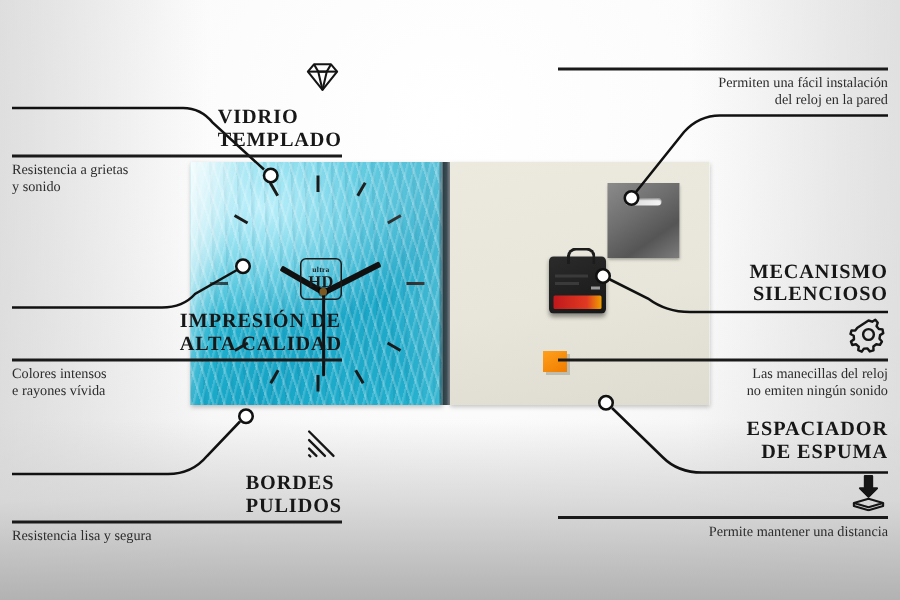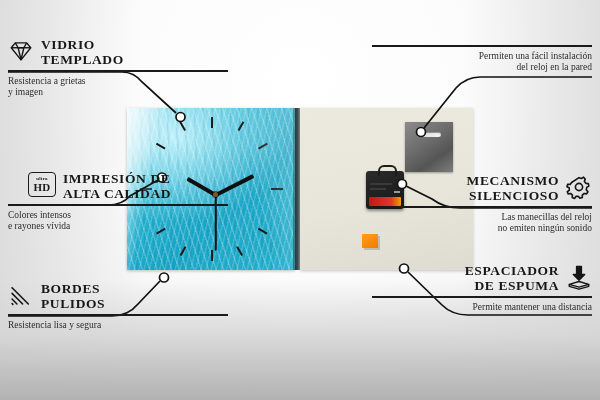--- a/index.html
+++ b/index.html
@@ -95,21 +95,21 @@
   }
   .mech-line{position:absolute;background:#3a3a3a;}
   .foam-spacer{
     position:absolute;left:62px;top:126px;width:16px;height:14px;
     background:linear-gradient(150deg,#ffa01b,#f07c00);
     box-shadow:2px 2px 0 rgba(120,120,110,.35);
   }
 
   
   .feat{position:absolute;width:220px;}
-  .feat .head{display:flex;align-items:flex-start;gap:7px;}
+  .feat .head{display:flex;align-items:flex-end;gap:7px;flex-direction:column;}
   .feat.left .head{justify-content:flex-start;}
   .feat.right .head{justify-content:flex-end;}
   .feat .title{
     font-family:"Liberation Serif",serif;
     font-weight:bold;font-size:13.5px;line-height:14.5px;
     letter-spacing:.6px;color:#171717;text-transform:uppercase;
   }
   .feat.right .title{text-align:right;}
   .feat .rule{height:1.6px;background:#1a1a1a;margin:3px 0 4px;}
   .feat .desc{
@@ -210,21 +210,21 @@
           <path d="M12.5 12 H19.5"></path>
             </g>
           </svg>
       </span>
       <span class="title">
         <span>VIDRIO</span><br><span>TEMPLADO</span>
       </span>
     </div>
     <div class="rule"></div>
     <div class="desc">
-      <span>Resistencia a grietas</span><br><span>y imagen</span>
+      <span>Resistencia a grietas</span><br><span>y sonido</span>
     </div>
   </div>
 
   <div class="feat left" style="left:8px;top:172px;">
     <div class="head">
       <span class="hd-badge">
         <span class="u">ultra</span>
         <span class="h">HD</span>
       </span>
       <span class="title">
@@ -279,21 +279,21 @@
             </g>
           </svg>
       </span>
     </div>
     <div class="rule"></div>
     <div class="desc">
       <span>Las manecillas del reloj</span><br><span>no emiten ningún sonido</span>
     </div>
   </div>
 
-  <div class="feat right" style="left:372px;top:264px;">
+  <div class="feat right" style="left:372px;top:279px;">
     <div class="head">
       <span class="title">
         <span>ESPACIADOR</span><br><span>DE ESPUMA</span>
       </span>
       <span class="ico">
         <svg viewBox="0 0 32 32">
             <g fill="none" stroke="#151515" stroke-width="1.7" stroke-linejoin="round">
           <path d="M13 3 H19 V13 H23 L16 20 L9 13 H13 Z" fill="#151515"></path>
           <path d="M16 21.5 L28 25 L16 28.5 L4 25 Z"></path>
           <path d="M4 25 V27.5 L16 31 L28 27.5 V25"></path>

